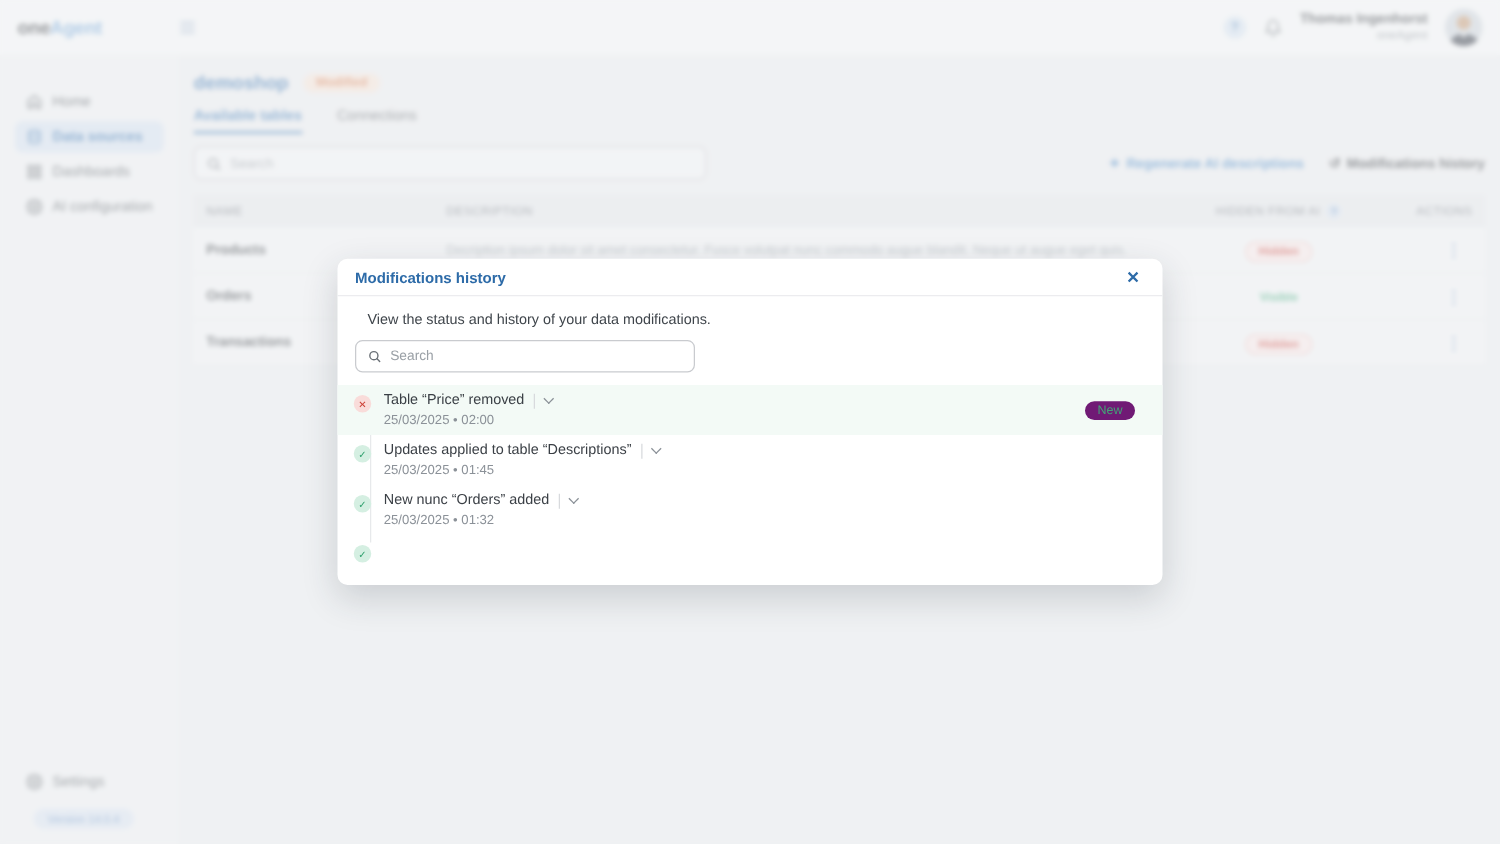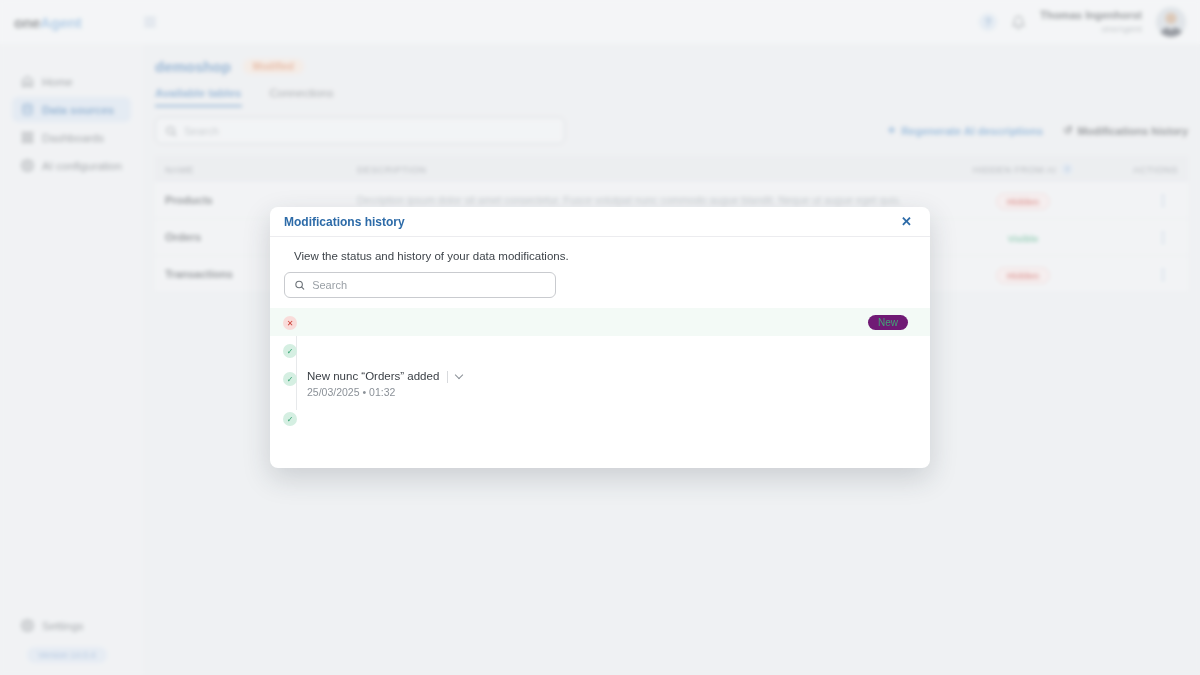--- a/index.html
+++ b/index.html
@@ -315,25 +315,41 @@
     <svg width="12" height="12" viewBox="0 0 24 24" fill="none" stroke="#6b7177" stroke-width="2.4" stroke-linecap="round">
         <circle cx="11" cy="11" r="7"></circle>
         <line x1="21" y1="21" x2="16.5" y2="16.5"></line>
       </svg>
     <input placeholder="Search" style="">
   </div>
 
   <div class="modal-list">
     <div class="mod-item highlight">
       <div class="status-icon status-error">✕</div>
+      <div>
+        <div class="mod-title-row">
+          <span>Table “Price” removed</span>
+          <span class="mod-vdiv"></span>
+          <span class="chev"></span>
+        </div>
+        <div class="mod-date">25/03/2025  •  02:00</div>
+      </div>
       <span class="badge-new">New</span>
     </div>
 
     <div class="mod-item">
       <div class="status-icon status-success">✓</div>
+      <div>
+        <div class="mod-title-row">
+          <span>Updates applied to table “Descriptions”</span>
+          <span class="mod-vdiv"></span>
+          <span class="chev"></span>
+        </div>
+        <div class="mod-date">25/03/2025  •  01:45</div>
+      </div>
     </div>
 
     <div class="mod-item">
       <div class="status-icon status-success">✓</div>
       <div>
         <div class="mod-title-row">
           <span>New nunc “Orders” added</span>
           <span class="mod-vdiv"></span>
           <span class="chev"></span>
         </div>

